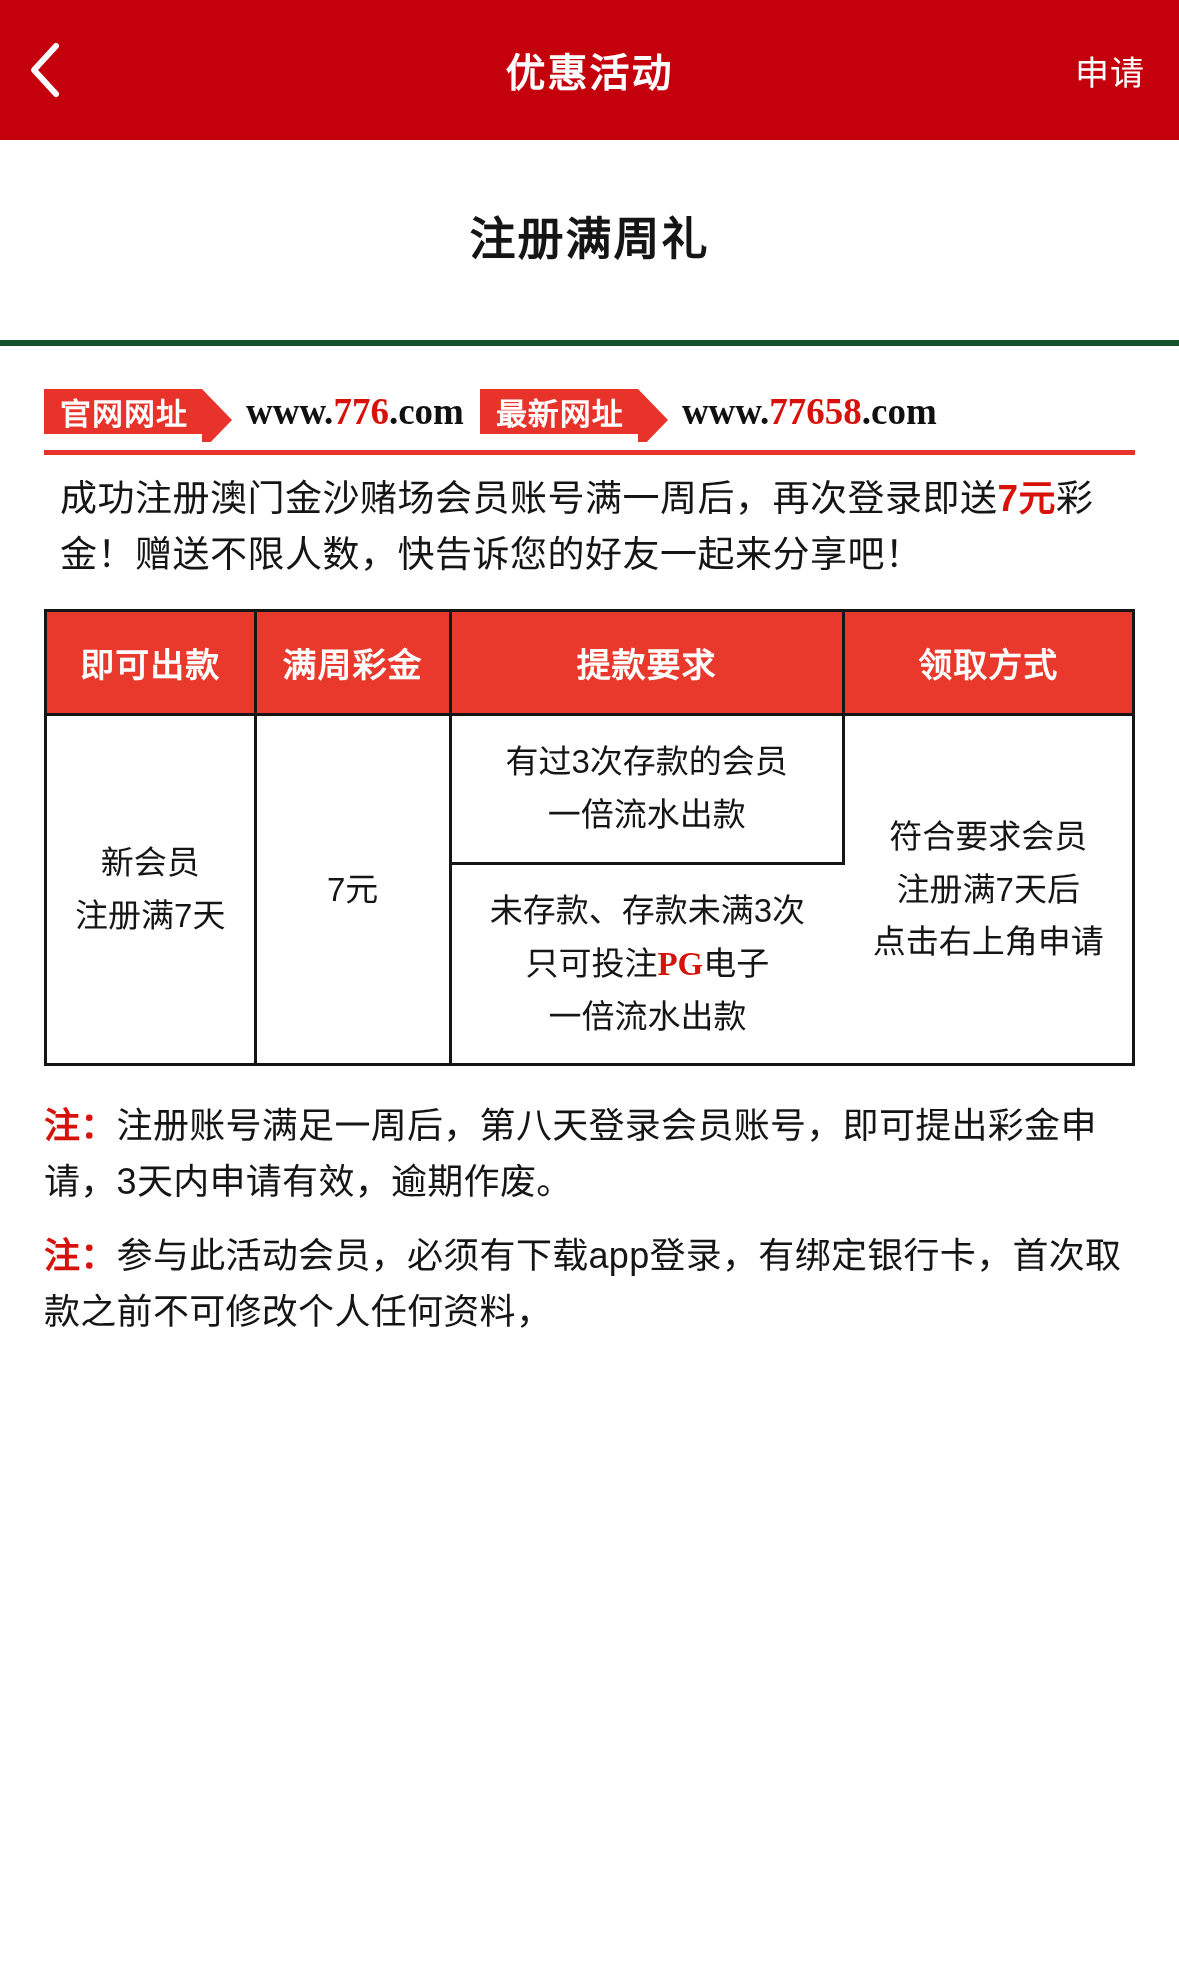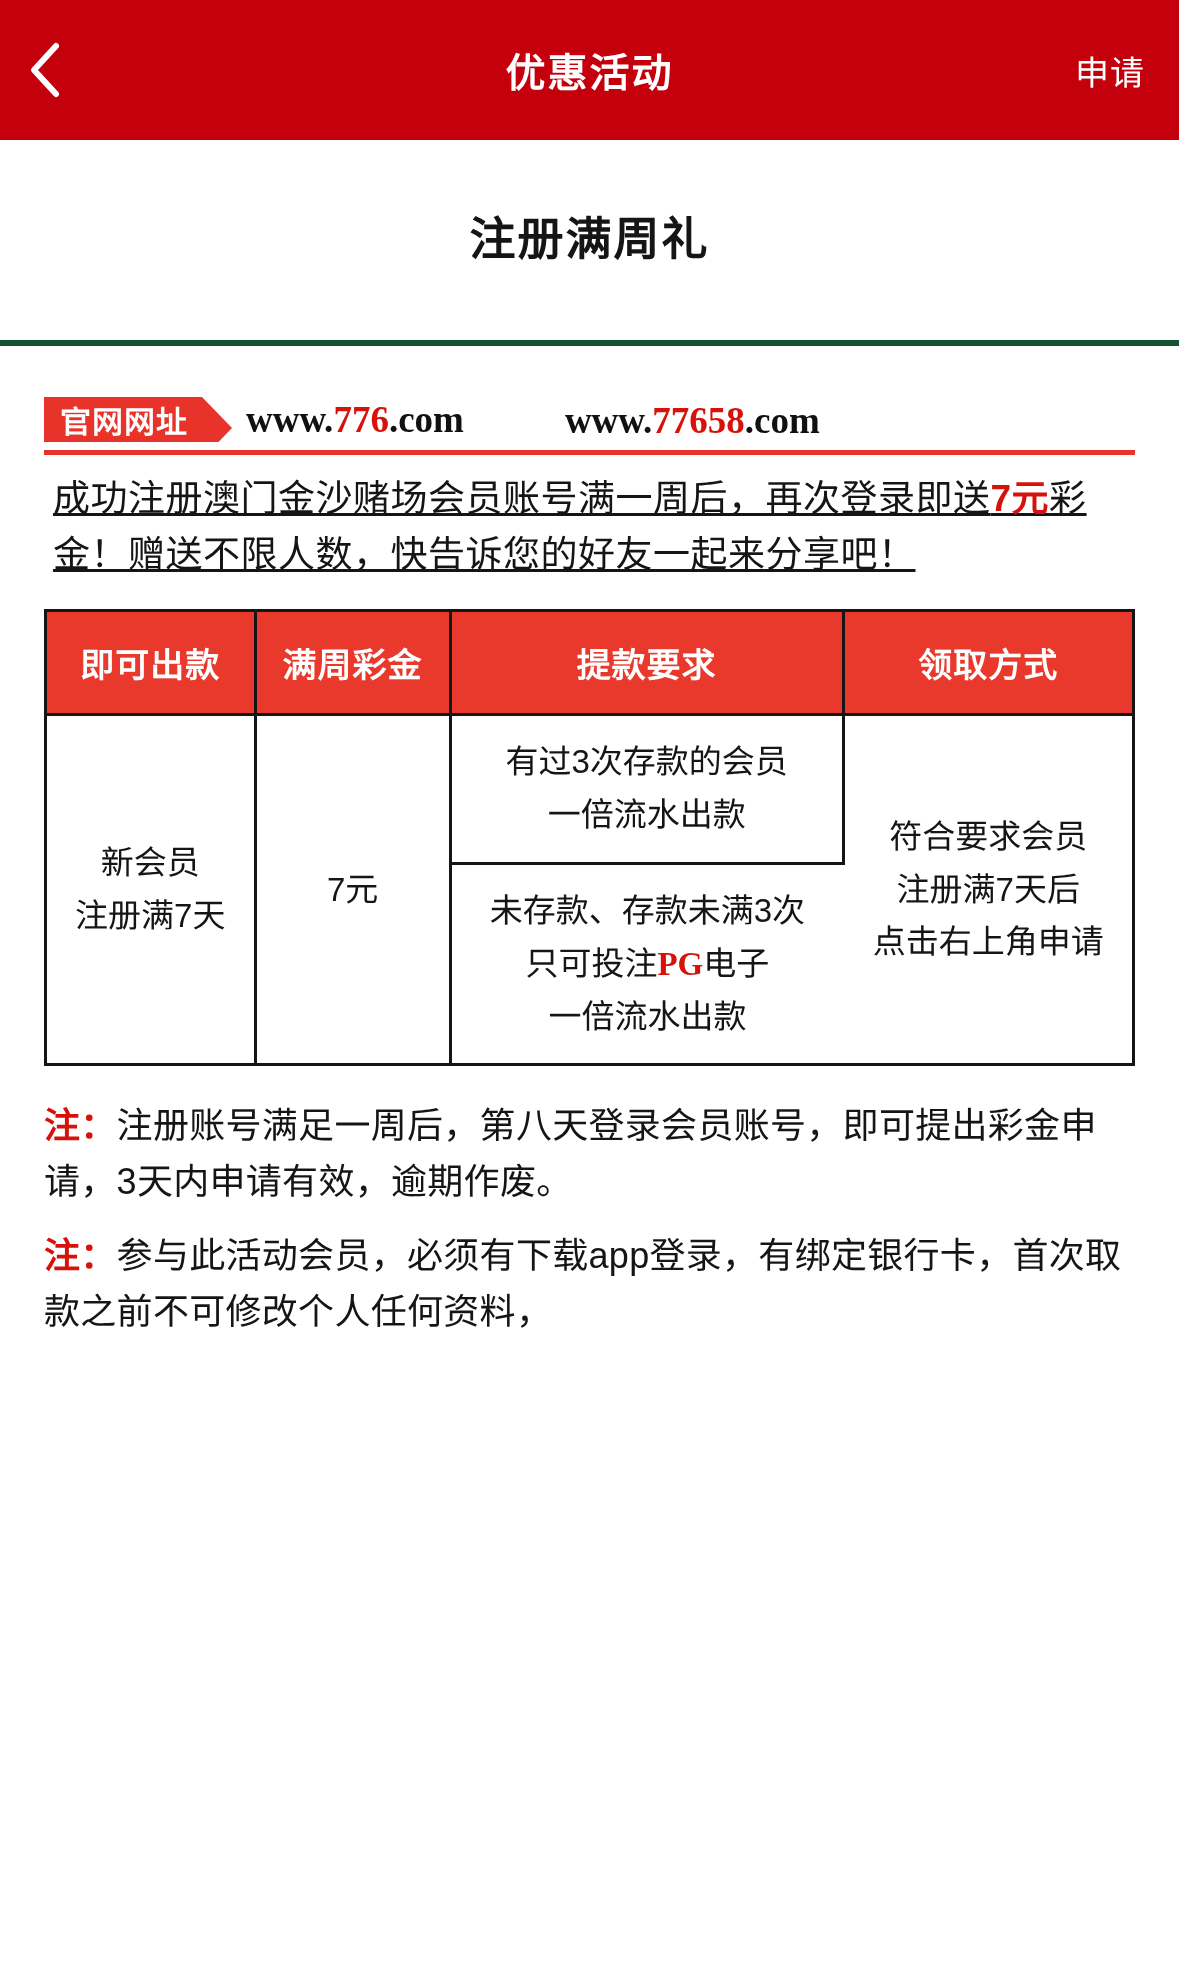--- a/index.html
+++ b/index.html
@@ -59,25 +59,24 @@
   }
 
   
   .content {
     padding: 34px 44px 0 44px;
   }
 
   
   .url-banner {
     display: flex;
-    align-items: flex-end;
+    align-items: center;
     height: 62px;
     margin-bottom: 14px;
     overflow: hidden;
-    gap: 41px;
   }
   .url-tag {
     background: #e8332a;
     color: #ffffff;
     font-size: 31px;
     font-weight: 700;
     letter-spacing: 1px;
     display: flex;
     align-items: center;
     padding: 0 14px 0 16px;
@@ -112,22 +111,21 @@
     margin-top: -6px;
     margin-bottom: 16px;
   }
 
   
   .intro {
     font-size: 37px;
     line-height: 1.52;
     color: #151515;
     letter-spacing: 0.5px;
-    margin: 10px 0 26px 9px;
-    text-decoration: underline;
+    margin: 10px 0 26px 16px;
   }
   .intro .amount { color: #d6120b; font-weight: 700; }
 
   
   table.promo {
     width: 100%;
     border-collapse: collapse;
     border: 3px solid #151515;
     table-layout: fixed;
   }
@@ -197,20 +195,21 @@
   <div class="url-banner">
     <div class="url-seg first">
       <div class="url-tag">官网网址</div>
       <div class="url-val">
         <span>www.</span>
           <span class="hl">776</span>
           <span>.com</span>
       </div>
     </div>
     <div class="url-seg second">
+      <div class="url-tag">最新网址</div>
       <div class="url-val">
         <span>www.</span>
           <span class="hl">77658</span>
           <span>.com</span>
       </div>
     </div>
   </div>
   <div class="banner-underline"></div>
 
   <p class="intro">

